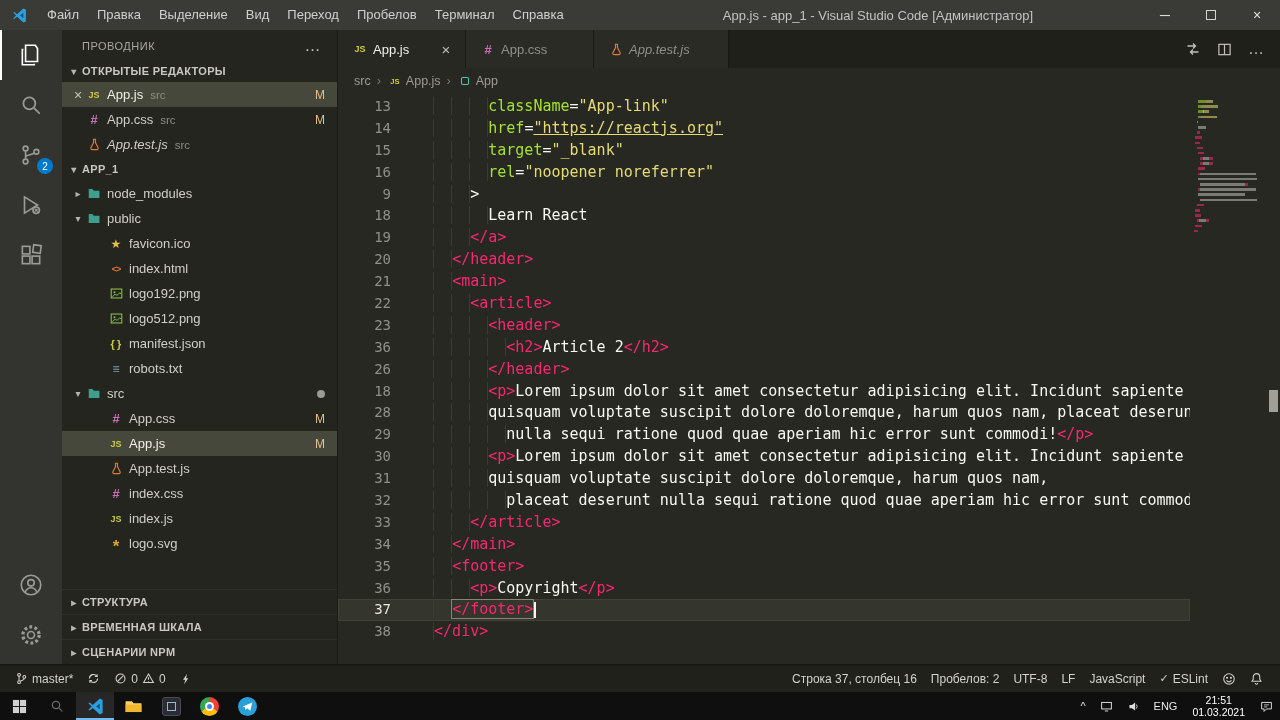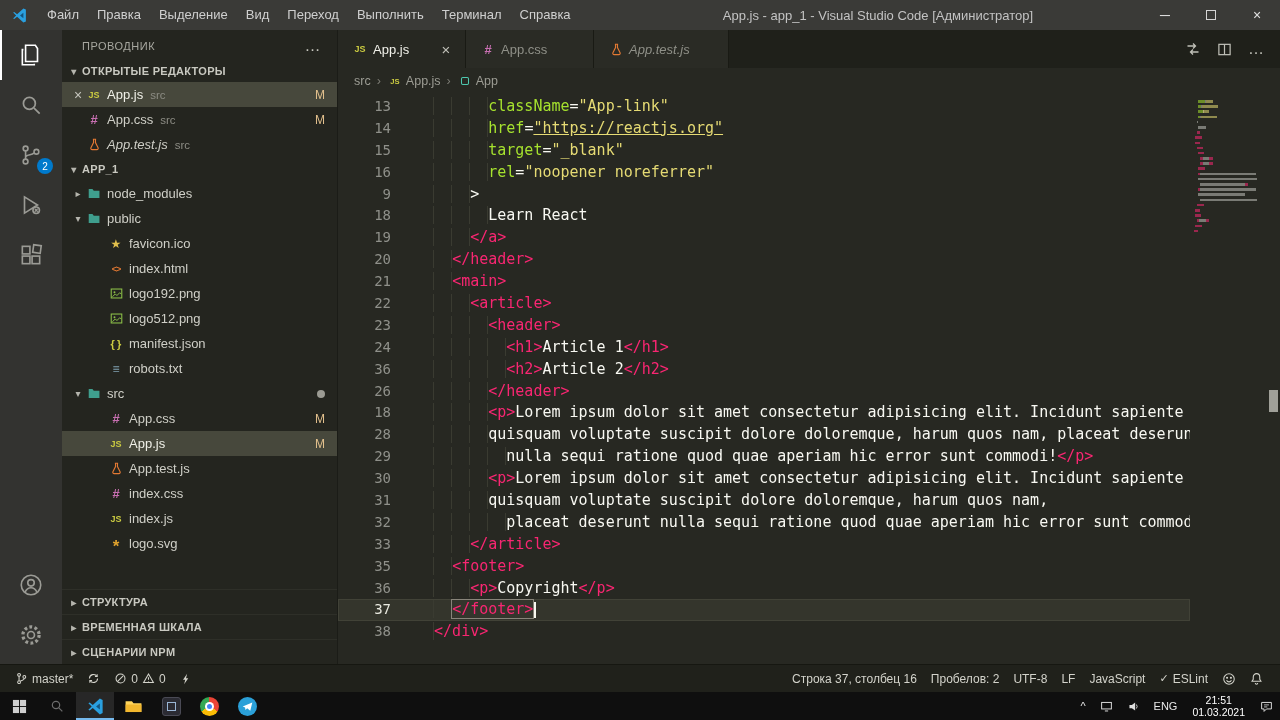--- a/index.html
+++ b/index.html
@@ -133,21 +133,21 @@
           <path fill="#2aa0e0" d="M17.5 2 8.6 10.1 4.6 7 3 7.9l4.2 4.1L3 16.1l1.6.9 4-3.1L17.5 22l3.5-1.7V3.7z"></path>
           <path fill="#13547e" d="M17.5 8.2v7.6L12.7 12z"></path>
         </svg>
     </span>
     <nav class="menubar">
         <span class="menu-item">Файл</span>
         <span class="menu-item">Правка</span>
         <span class="menu-item">Выделение</span>
         <span class="menu-item">Вид</span>
         <span class="menu-item">Переход</span>
-        <span class="menu-item">Выполнить</span>
+        <span class="menu-item">Пробелов</span>
         <span class="menu-item">Терминал</span>
         <span class="menu-item">Справка</span>
       </nav>
     <div class="win-title">App.js - app_1 - Visual Studio Code [Администратор]</div>
     <div class="win-controls">
       <span class="win-btn">─</span>
       <span class="win-btn">
           <span class="maxbox"></span>
         </span>
       <span class="win-btn">×</span>
@@ -459,24 +459,20 @@
             </div>
             <div class="code-line">
               <span class="ln">22</span>
               <span class="lt"><span class="ind">      </span><span class="tk-tag">&lt;article&gt;</span></span>
             </div>
             <div class="code-line">
               <span class="ln">23</span>
               <span class="lt"><span class="ind">        </span><span class="tk-tag">&lt;header&gt;</span></span>
             </div>
             <div class="code-line">
-              <span class="ln">24</span>
-              <span class="lt"><span class="ind">          </span><span class="tk-tag">&lt;h1&gt;</span><span class="tk-plain">Article 1</span><span class="tk-tag">&lt;/h1&gt;</span></span>
-            </div>
-            <div class="code-line">
               <span class="ln">36</span>
               <span class="lt"><span class="ind">          </span><span class="tk-tag">&lt;h2&gt;</span><span class="tk-plain">Article 2</span><span class="tk-tag">&lt;/h2&gt;</span></span>
             </div>
             <div class="code-line">
               <span class="ln">26</span>
               <span class="lt"><span class="ind">        </span><span class="tk-tag">&lt;/header&gt;</span></span>
             </div>
             <div class="code-line">
               <span class="ln">18</span>
               <span class="lt"><span class="ind">        </span><span class="tk-tag">&lt;p&gt;</span><span class="tk-plain">Lorem ipsum dolor sit amet consectetur adipisicing elit. Incidunt sapiente</span></span>
@@ -497,20 +493,24 @@
               <span class="ln">31</span>
               <span class="lt"><span class="ind">        </span><span class="tk-plain">quisquam voluptate suscipit dolore doloremque, harum quos nam,</span></span>
             </div>
             <div class="code-line">
               <span class="ln">32</span>
               <span class="lt"><span class="ind">          </span><span class="tk-plain">placeat deserunt nulla sequi ratione quod quae aperiam hic error sunt commod</span></span>
             </div>
             <div class="code-line">
               <span class="ln">33</span>
               <span class="lt"><span class="ind">      </span><span class="tk-tag">&lt;/article&gt;</span></span>
+            </div>
+            <div class="code-line">
+              <span class="ln">34</span>
+              <span class="lt"><span class="ind">    </span><span class="tk-tag">&lt;/main&gt;</span></span>
             </div>
             <div class="code-line">
               <span class="ln">35</span>
               <span class="lt"><span class="ind">    </span><span class="tk-tag">&lt;footer&gt;</span></span>
             </div>
             <div class="code-line">
               <span class="ln">36</span>
               <span class="lt"><span class="ind">      </span><span class="tk-tag">&lt;p&gt;</span><span class="tk-plain">Copyright</span><span class="tk-tag">&lt;/p&gt;</span></span>
             </div>
             <div class="code-line current">

